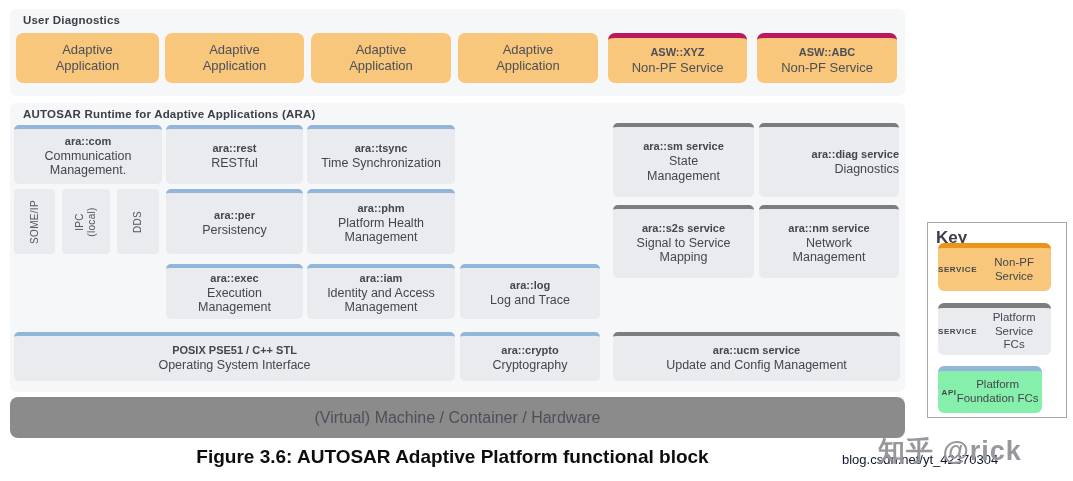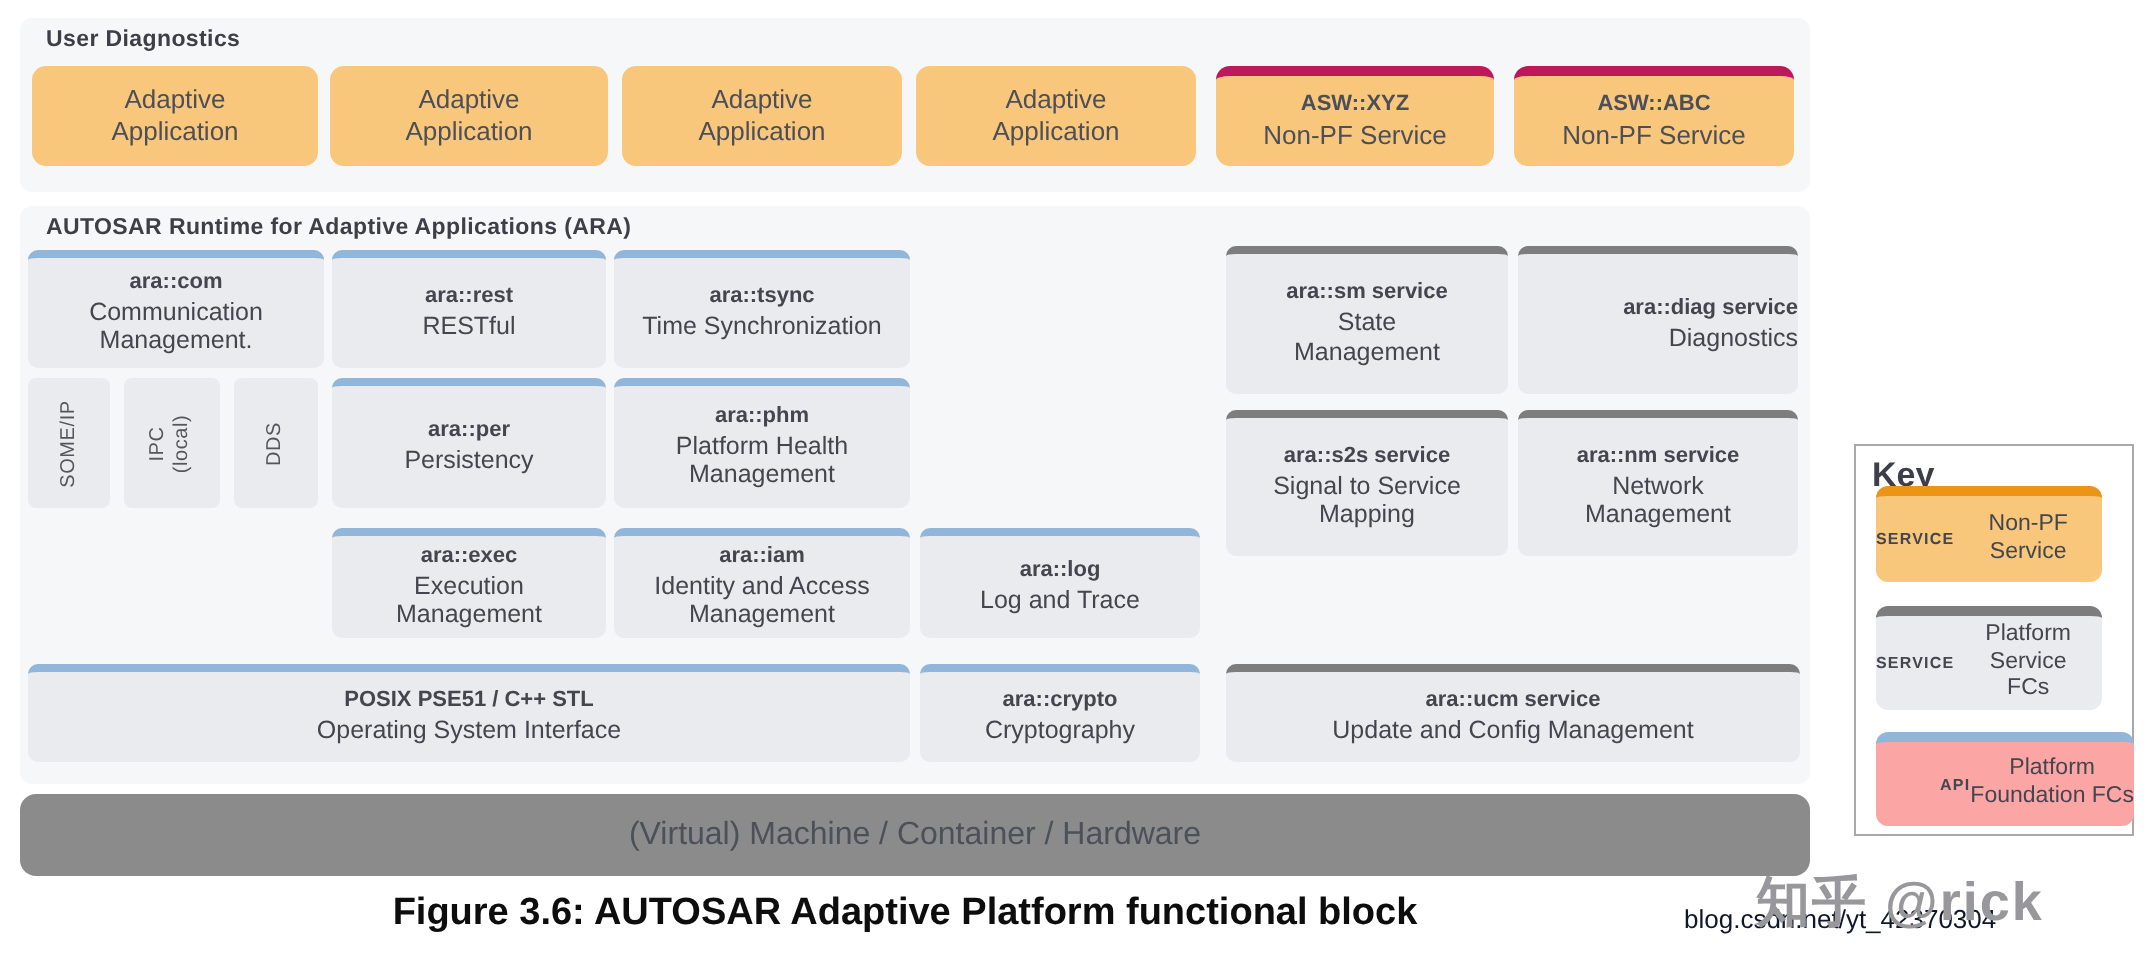--- a/index.html
+++ b/index.html
@@ -78,21 +78,21 @@
   
   .key-panel{position:absolute;left:927px;top:222px;width:140px;height:196px;background:#ffffff;
              border:1px solid #A9A9A9;box-sizing:border-box;z-index:2;}
   .key-label{position:absolute;left:936px;top:228px;font-size:17px;font-weight:bold;color:#3C3E48;z-index:3;}
   .kitem{position:absolute;border-radius:6px;display:flex;flex-direction:row;justify-content:center;
          align-items:center;text-align:center;box-sizing:border-box;z-index:3;}
   .kitem .tag{font-size:8px;font-weight:bold;letter-spacing:.6px;color:#44464F;}
   .kitem .lbl{font-size:11.5px;line-height:1.2;color:#44464F;white-space:pre-line;}
   .k-nonpf{left:938px;top:243px;width:113px;height:48px;background:#F8C77B;border-top:5px solid #EC9415;}
   .k-service{left:938px;top:303px;width:113px;height:52px;background:#E9EBEE;border-top:5px solid #7D7D7D;}
-  .k-api{left:938px;top:366px;width:129px;height:47px;background:#fca5a5;border-top:5px solid #92B5DA;justify-content:flex-end;}
+  .k-api{left:938px;top:366px;width:104px;height:47px;background:#86efac;border-top:5px solid #92B5DA;}
 
   
   .wm-zhihu{position:absolute;left:878px;top:416px;font-size:27px;font-weight:bold;color:#98989C;
             letter-spacing:1px;z-index:4;margin-top:17px;}
   .wm-csdn{position:absolute;left:842px;top:452px;font-size:13px;color:#0f172a;z-index:2;}
 </style>
 </head>
 <body>
 
 <div class="stage">

